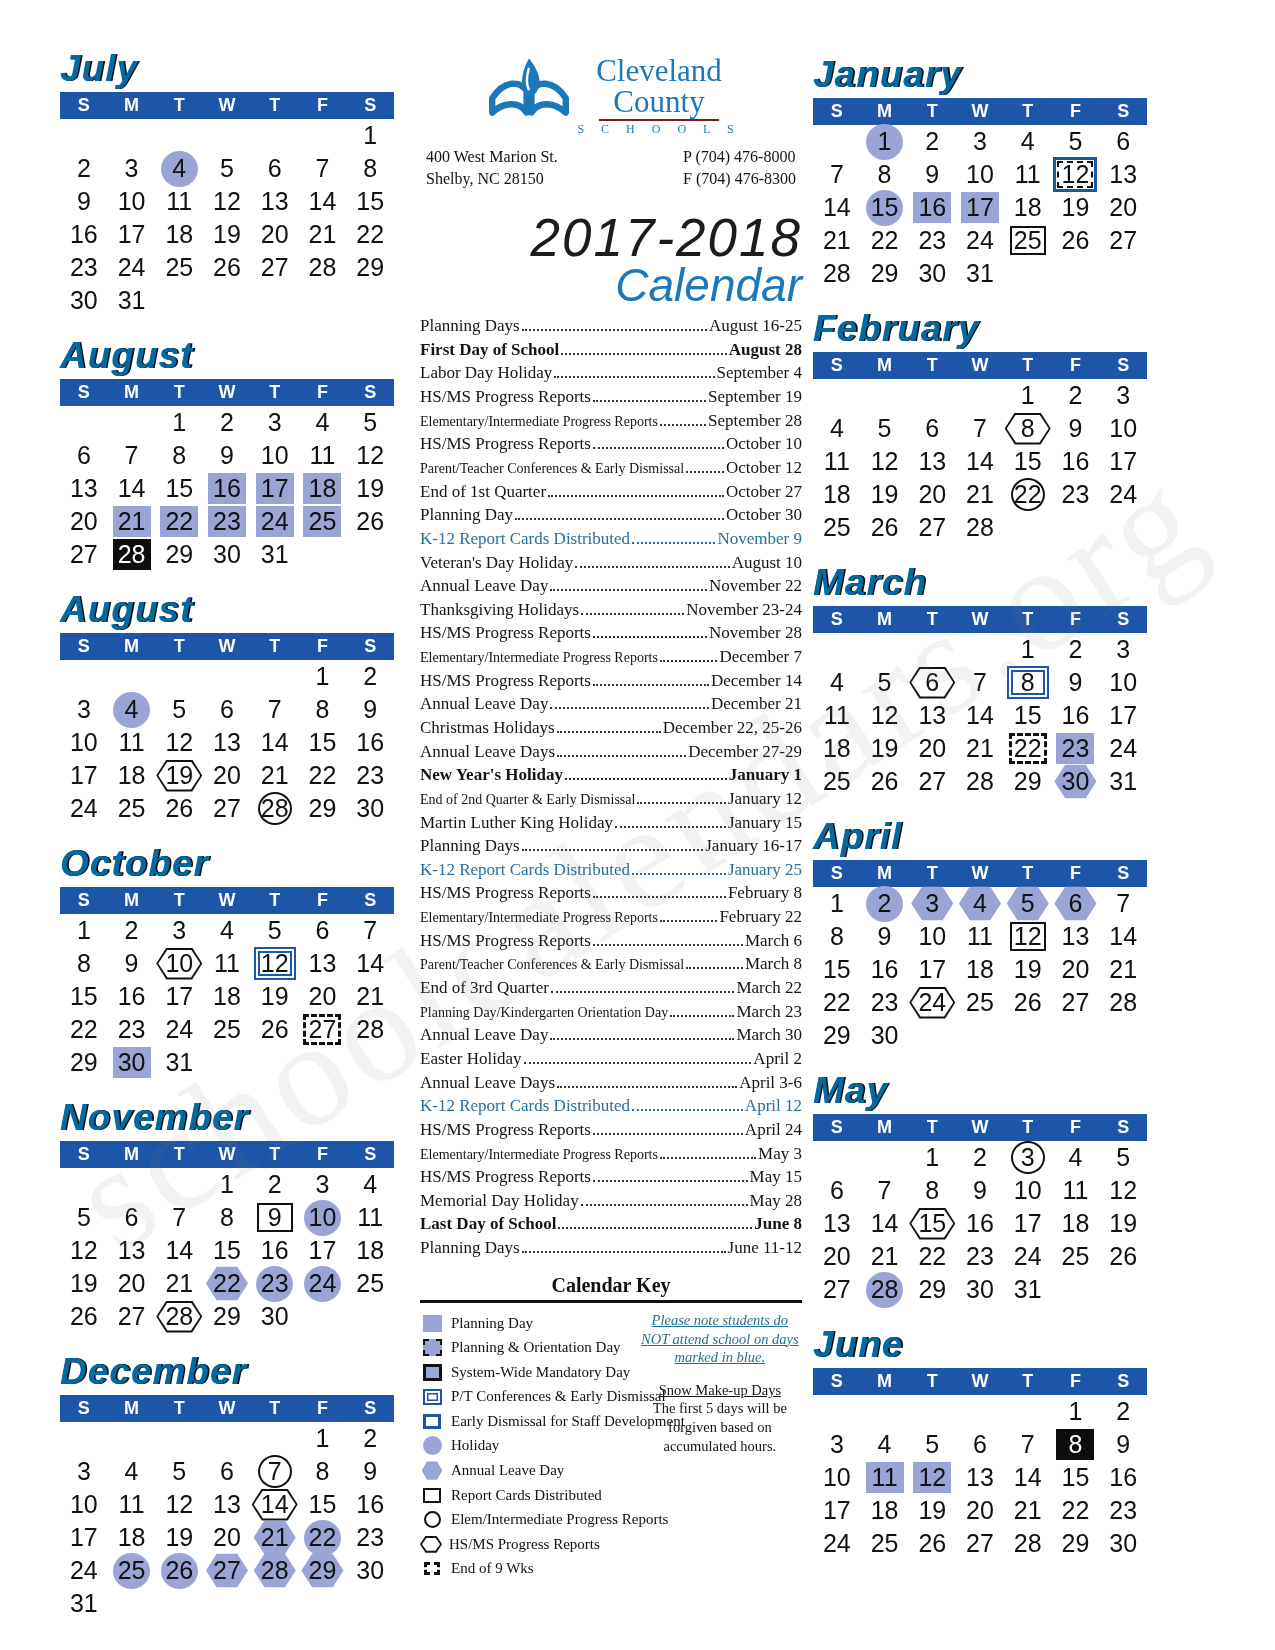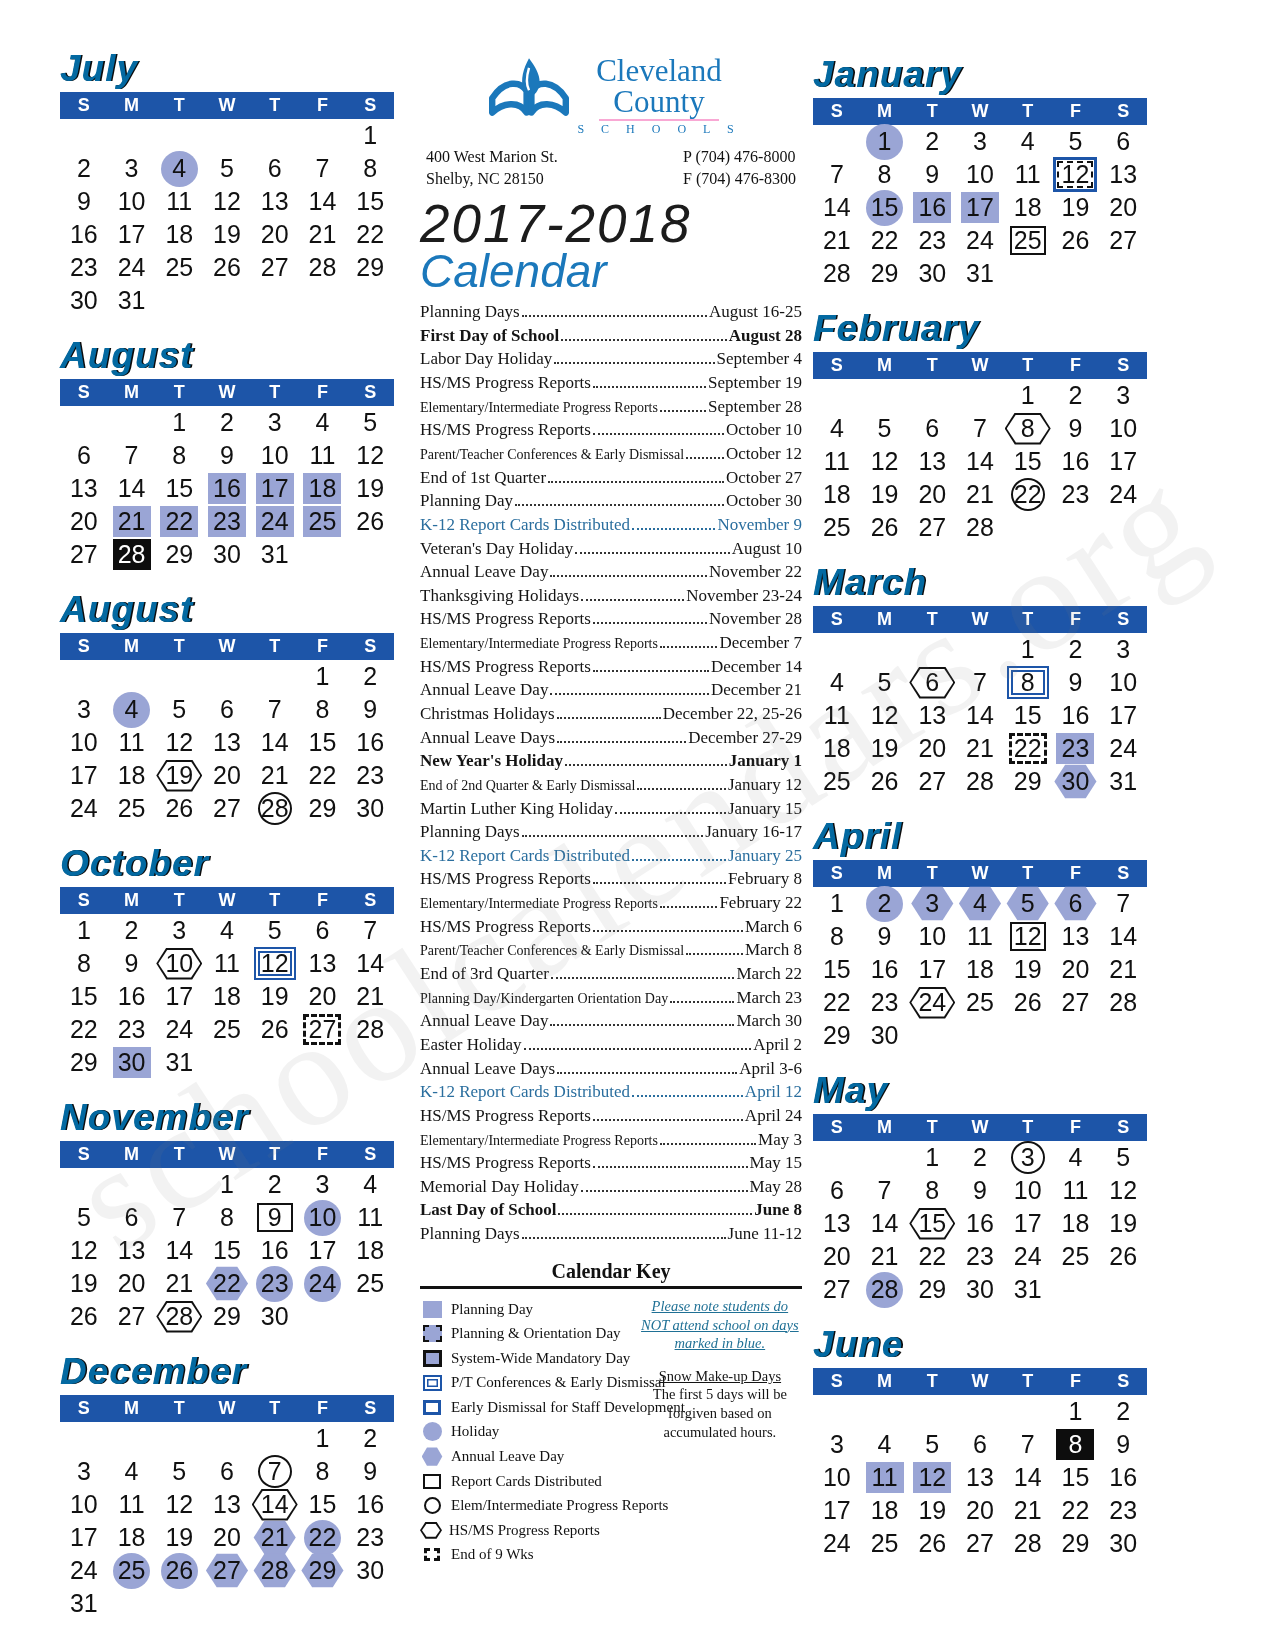--- a/index.html
+++ b/index.html
@@ -42,25 +42,25 @@
   .m-q{border:3px dashed #111;min-width:38px;height:31px;}
   .m-c{border:2px solid #1d55a8;min-width:42px;height:33px;
        box-shadow:inset 0 0 0 2px #fff,inset 0 0 0 4px #1d55a8;}
   .m-x{border:3px solid #1d55a8;min-width:44px;height:35px;}
   .m-x::before{content:"";position:absolute;inset:1px;border:2.5px dashed #111;}
 
   
   .logo-row{display:flex;justify-content:center;align-items:center;}
   .logo-text{text-align:center;color:#1b78bb;font-family:"Liberation Serif",serif;line-height:1.02;}
   .logo-l1{font-size:31px;}
-  .logo-l2{font-size:31px;display:inline-block;border-bottom:2px solid #f9a8d4;padding:0 14px 1px;}
+  .logo-l2{font-size:31px;display:inline-block;border-bottom:2px solid #7f1d1d;padding:0 14px 1px;}
   .logo-l3{font-size:12px;letter-spacing:7px;margin-top:2px;}
   .addr-row{display:flex;justify-content:space-between;font-family:"Liberation Serif",serif;
             font-size:16px;line-height:1.4;margin-top:8px;padding:0 6px;}
-  .main-title{text-align:left;margin-top:6px;}
+  .main-title{text-align:right;margin-top:20px;}
   .title-year{font-style:italic;font-size:53px;letter-spacing:2px;line-height:1;color:#1c1c1c;}
   .title-cal{font-style:italic;font-size:46px;color:#1b78bb;line-height:.92;}
 
   
   #events{margin-top:10px;}
   .event{display:flex;align-items:baseline;height:23.65px;font-family:"Liberation Serif",serif;
          font-size:17px;color:#141414;}
   .event .leader{flex:1;border-bottom:2px dotted #333;margin:0 2px 4px;min-width:6px;}
   .event .dt{white-space:nowrap;}
   .event.small .lbl{font-size:14px;}

